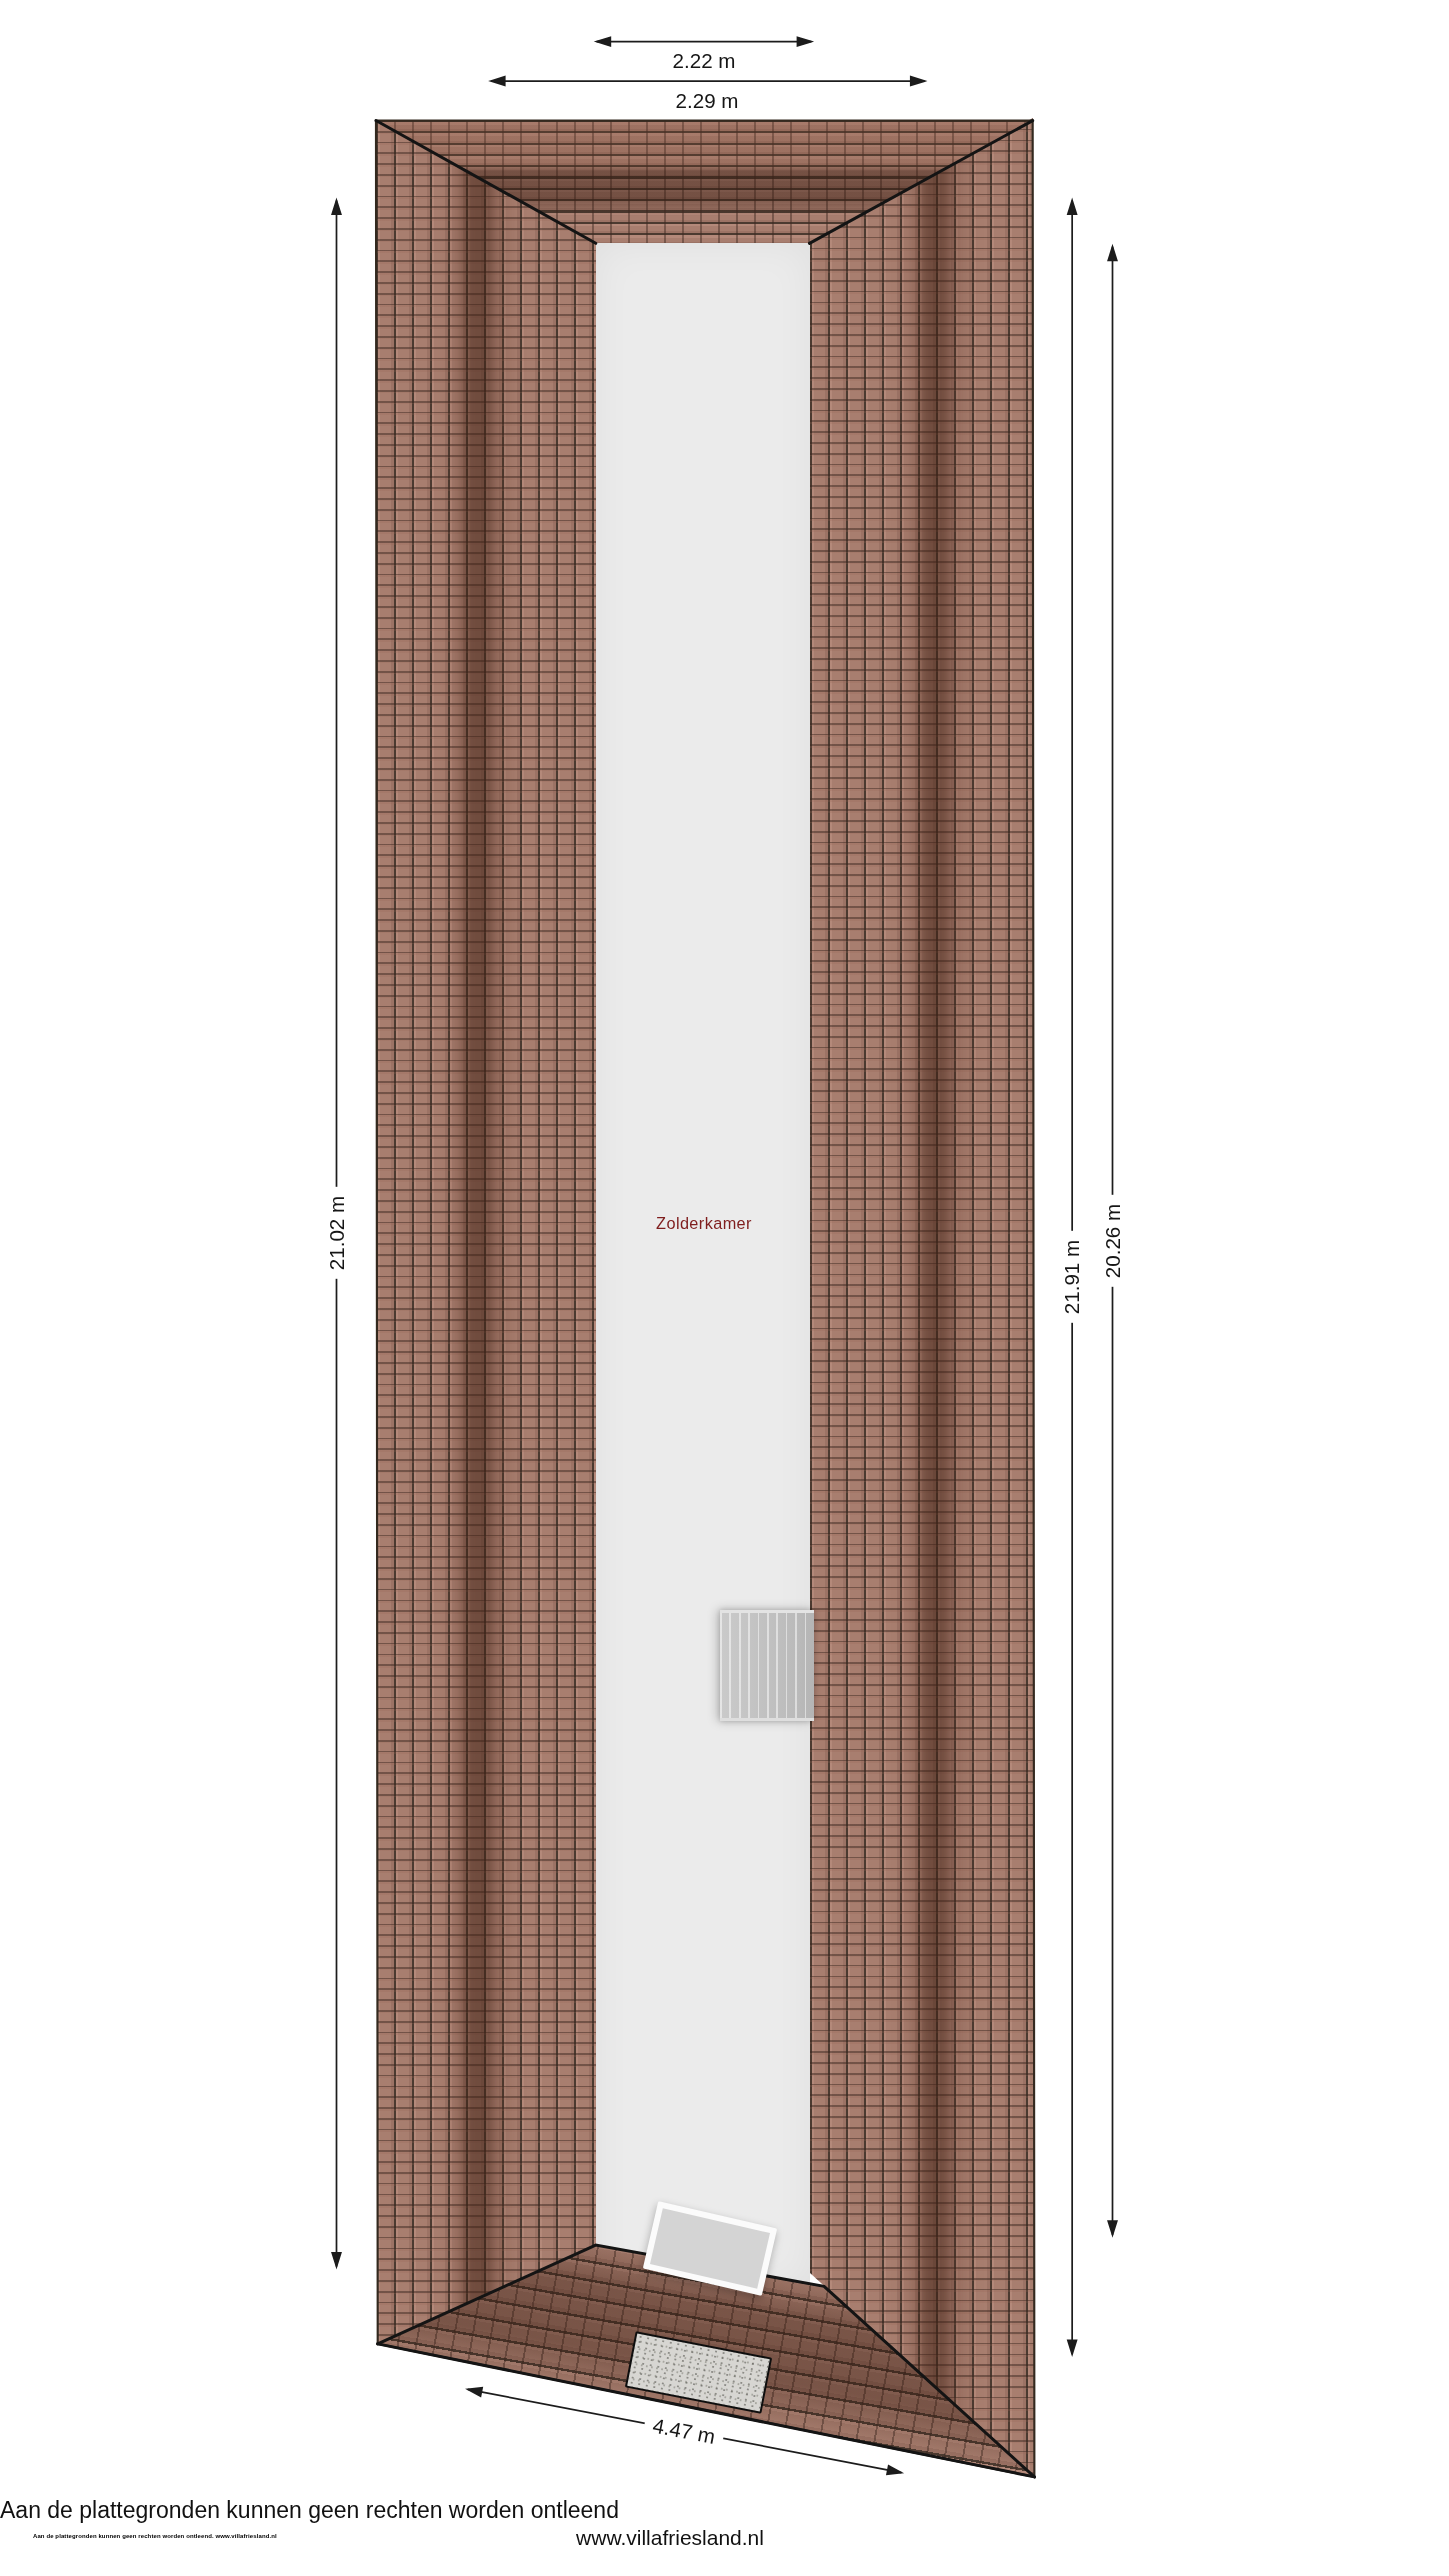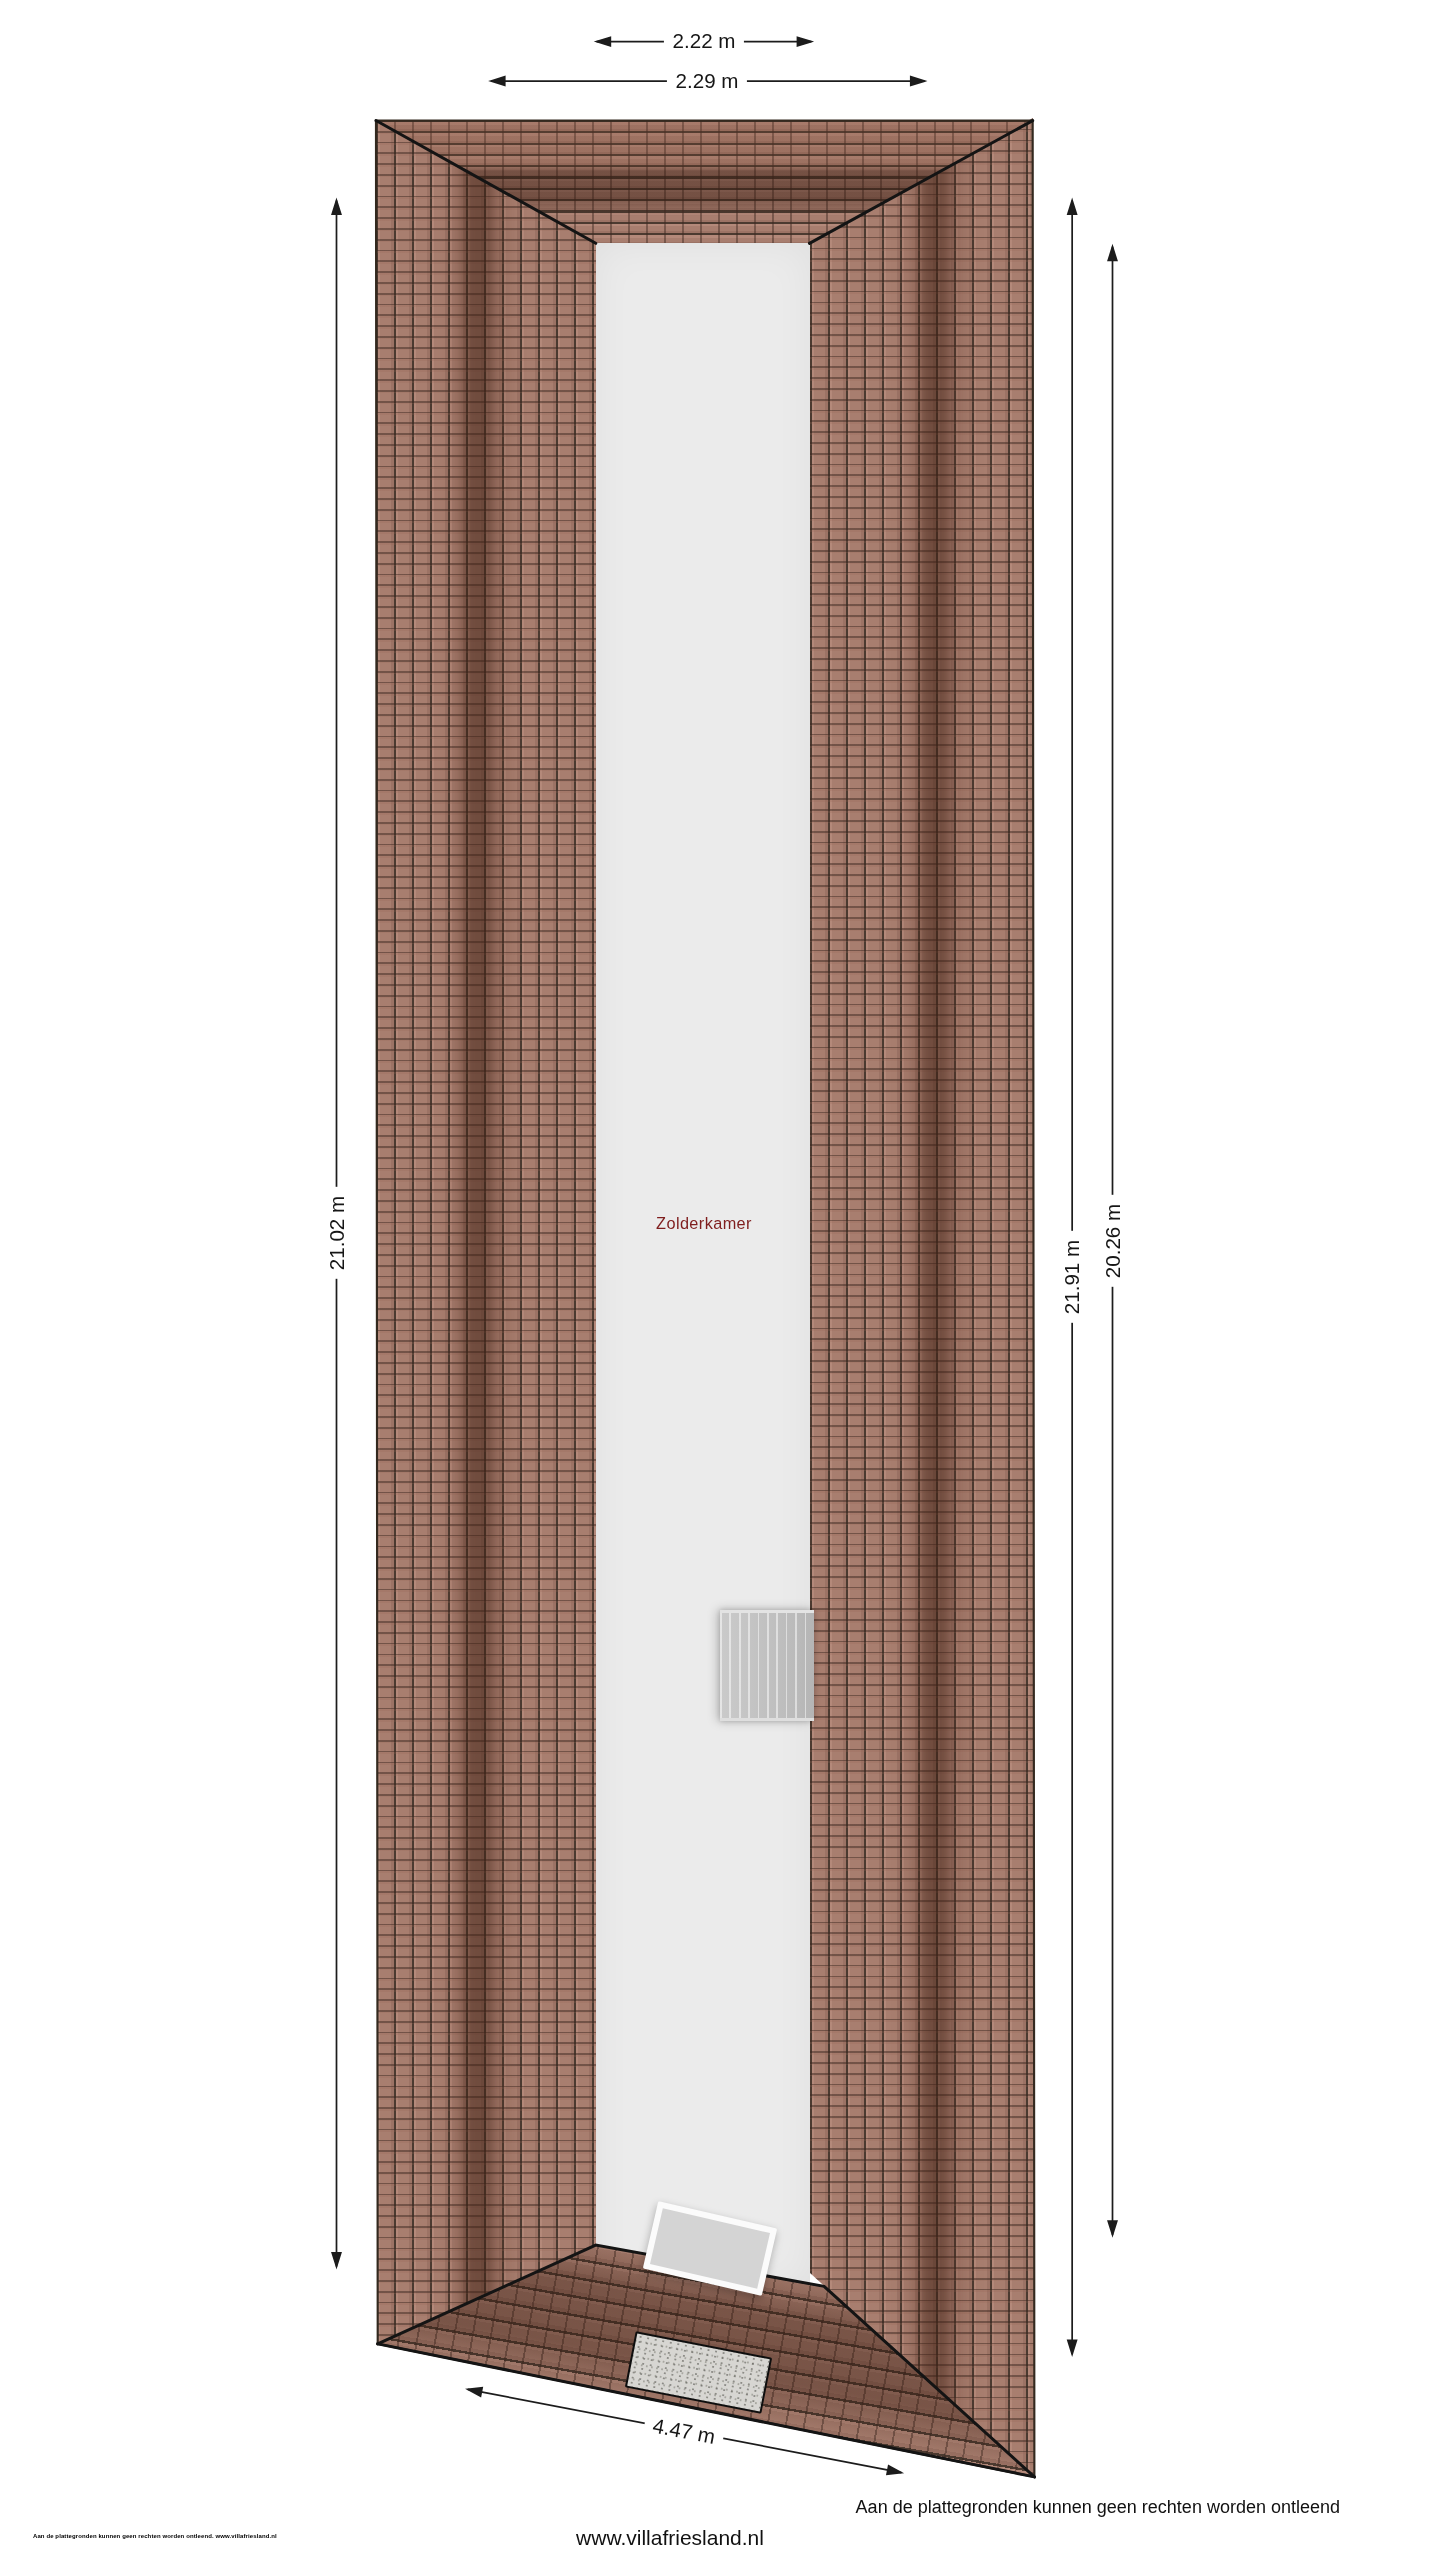--- a/index.html
+++ b/index.html
@@ -78,26 +78,26 @@
          background-size:7.7px 5.2px,5.2px 7.7px;background-position:0 0,2.6px 3.4px;
          border:2.6px solid #0e0e0e;box-sizing:border-box;border-radius:1.7px;}
 
   
   svg.overlay{position:absolute;left:0;top:0;pointer-events:none;}
 
   
   .dim-label{position:absolute;background:#ffffff;padding:0.9px 8.6px;font-size:20.6px;
              line-height:1.15;white-space:nowrap;color:#161616;}
   .rot-ccw{transform:translate(-50%,-50%) rotate(-90deg);}
-  .rot-none{transform:translate(-50%,-50%);}
+  .rot-none{transform:translate(-50%,-50%);margin-top:20px;}
   .rot-slope{transform:translate(-50%,-50%) rotate(10.9deg);}
 
   
-  #footer-disclaimer{position:absolute;left:0;top:2497px;width:1340px;text-align:right;
-             font-size:18px;color:#111;}
+  #footer-disclaimer{position:absolute;left:0;top:2497px;width:1340px;text-align:left;
+             font-size:23px;color:#111;}
   #footer-url{position:absolute;left:0;top:2526px;width:1340px;text-align:center;
              font-size:21px;color:#111;}
   #micro-footer{position:absolute;left:33px;top:2533px;font-size:6px;font-weight:bold;
              color:#000;letter-spacing:0.1px;}
 </style>
 </head>
 <body>
 
 <div id="plan">
 

